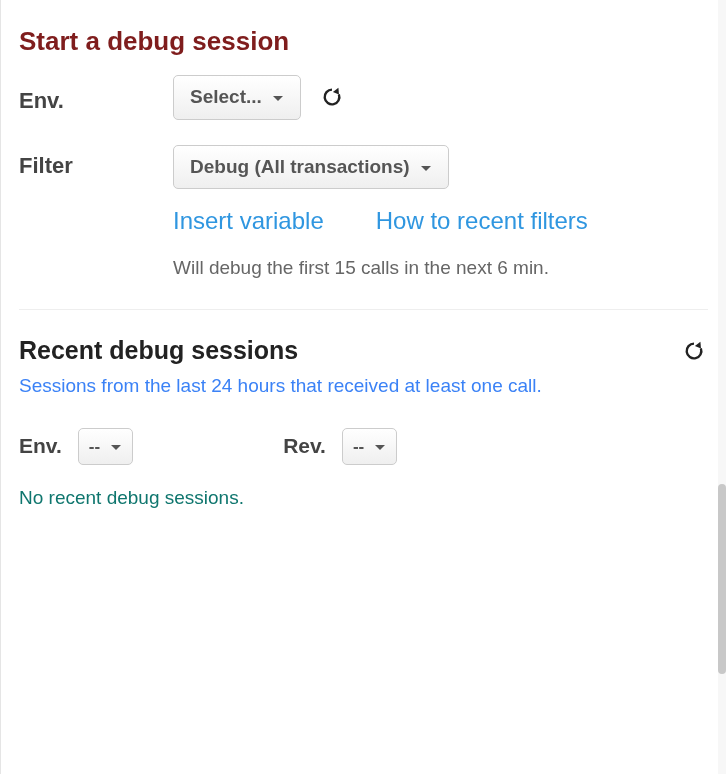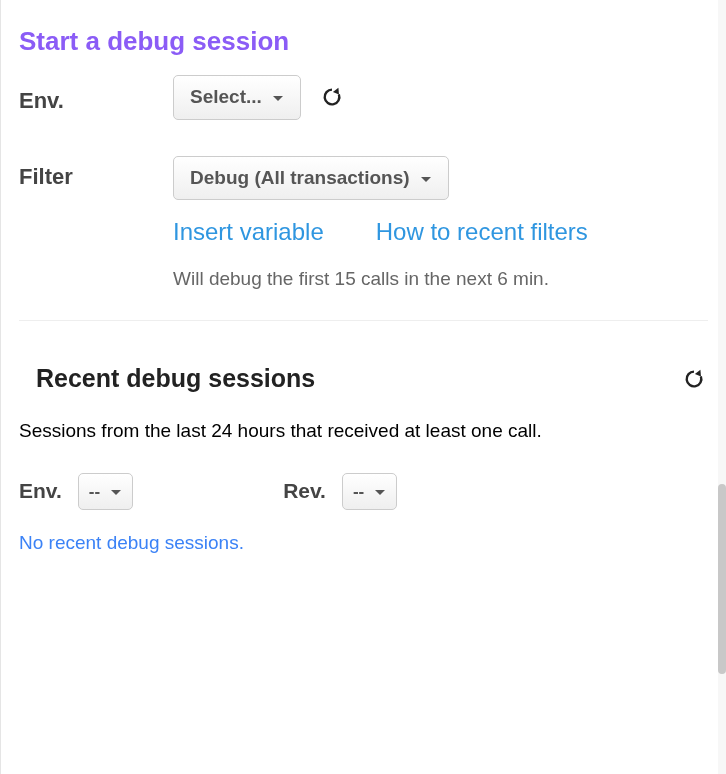--- a/index.html
+++ b/index.html
@@ -15,21 +15,21 @@
     position: relative;
   }
   .container {
     padding: 18px 18px 0 18px;
     border-left: 1px solid #e5e5e5;
     height: 100%;
   }
   h2.section-title {
     font-size: 26px;
     font-weight: 700;
-    color: #8b5cf6;
+    color: #7f1d1d;
     margin: 8px 0 18px 0;
   }
   .form-row {
     display: flex;
     align-items: flex-start;
     margin-bottom: 12px;
   }
   .form-row.top-align { align-items: center; }
   .label-col {
     width: 122px;
@@ -112,24 +112,24 @@
   .recent-header {
     display: flex;
     align-items: center;
     justify-content: space-between;
     margin: 6px 0 6px 0;
   }
   .recent-header h2 {
     font-size: 25px;
     font-weight: 700;
     color: #222;
-    margin: 17px;
+    margin: 0;
   }
   .sub-text {
-    color: #000000;
+    color: #3b82f6;
     font-size: 19px;
     line-height: 1.6;
     margin-bottom: 26px;
   }
   .recent-filters {
     display: flex;
     align-items: center;
     gap: 10px;
     margin-bottom: 22px;
   }
@@ -137,21 +137,21 @@
     font-size: 21px;
     font-weight: 700;
     color: #444;
     margin-right: 6px;
   }
   .recent-filters .spacer {
     width: 130px;
     display: inline-block;
   }
   .empty-text {
-    color: #3b82f6;
+    color: #0f766e;
     font-size: 19px;
   }
   .scroll-track {
     position: absolute;
     right: 0;
     top: 0;
     bottom: 0;
     width: 8px;
     background: #f7f7f7;
   }
@@ -186,21 +186,21 @@
       </button>
       <span class="icon-btn">
         <svg class="refresh-svg" viewBox="0 0 24 24">
           <path d="M12 4 a8 8 0 1 0 7.5 5.2" fill="none" stroke="#222" stroke-width="2.6"></path>
           <path d="M19 2 L19.6 9.4 L13 6.6 Z" fill="#222"></path>
         </svg>
       </span>
     </div>
   </div>
 
-  <div class="form-row" style="margin-top:36px;">
+  <div class="form-row" style="margin-top:25px;">
     <div class="label-col">Filter</div>
     <div class="field-col">
       <button class="btn">
         <span>Debug (All transactions)</span>
         <span class="caret">
           <svg class="caret-svg" viewBox="0 0 12 8">
               <path d="M1 1 L6 6 L11 1 Z" fill="#555"></path>
             </svg>
         </span>
       </button>

